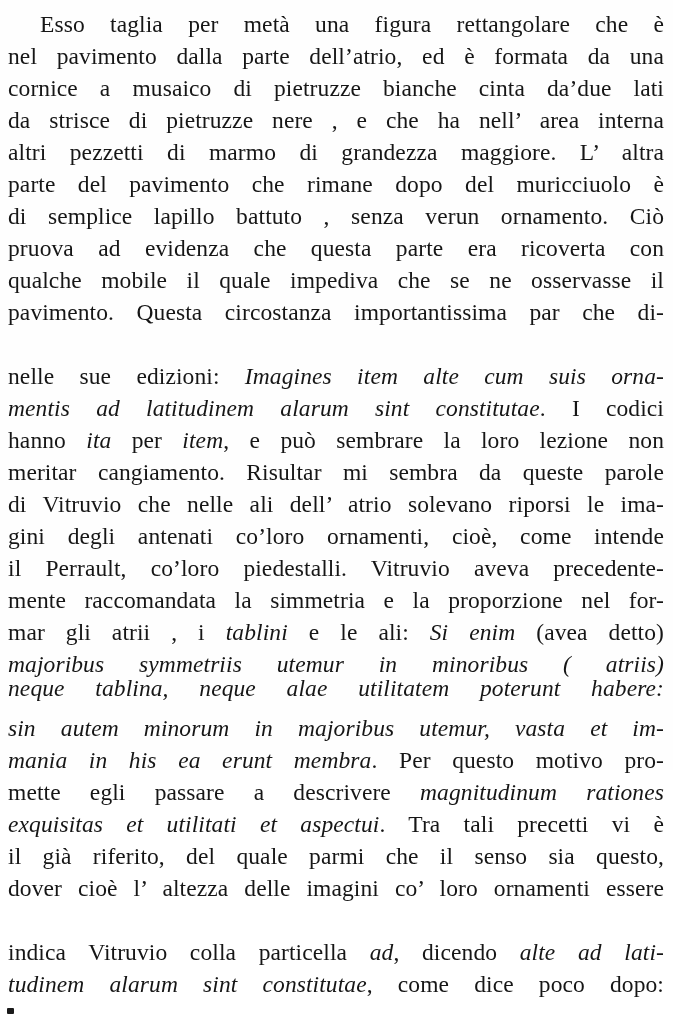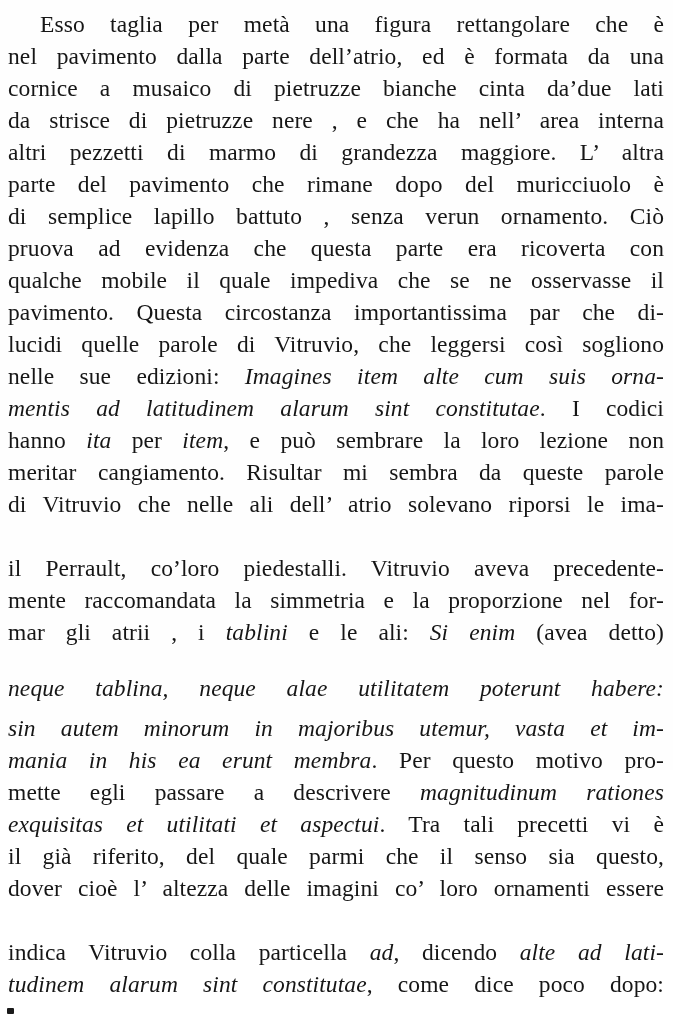--- a/index.html
+++ b/index.html
@@ -65,39 +65,40 @@
   <div class="line" style="top:200px"><span>di semplice lapillo battuto , senza verun ornamento. Ciò</span></div>
 
   <div class="line" style="top:168px"><span>parte del pavimento che rimane dopo del muricciuolo è</span></div>
 
   <div class="line" style="top:232px"><span>pruova ad evidenza che questa parte era ricoverta con</span></div>
 
   <div class="line" style="top:264px"><span>qualche mobile il quale impediva che se ne osservasse il</span></div>
 
   <div class="line" style="top:296px"><span>pavimento. Questa circostanza importantissima par che di-</span></div>
 
-  <div class="line" style="top:328px"><span>lucidi quelle parole di Vitruvio, che leggersi così sogliono</span></div>
 
   <div class="line" style="top:360px"><span>nelle sue edizioni: </span><span class="it">Imagines item alte cum suis orna-</span></div>
 
   <div class="line" style="top:392px"><span class="it">mentis ad latitudinem alarum sint constitutae</span><span>. I codici</span></div>
 
   <div class="line" style="top:424px"><span>hanno </span><span class="it">ita</span><span> per </span><span class="it">item</span><span>, e può sembrare la loro lezione non</span></div>
 
   <div class="line" style="top:456px"><span>meritar cangiamento. Risultar mi sembra da queste parole</span></div>
 
   <div class="line" style="top:488px"><span>di Vitruvio che nelle ali dell’ atrio solevano riporsi le ima-</span></div>
 
+  <div class="line" style="top:520px"><span>gini degli antenati co’loro ornamenti, cioè, come intende</span></div>
 
   <div class="line" style="top:552px"><span>il Perrault, co’loro piedestalli. Vitruvio aveva precedente-</span></div>
 
   <div class="line" style="top:584px"><span>mente raccomandata la simmetria e la proporzione nel for-</span></div>
 
   <div class="line" style="top:616px"><span>mar gli atrii , i </span><span class="it">tablini</span><span> e le ali: </span><span class="it">Si enim</span><span> (avea detto)</span></div>
 
+  <div class="line" style="top:648px"><span class="it">majoribus symmetriis utemur in minoribus ( atriis)</span></div>
 
   <div class="line" style="top:672px"><span class="it">neque tablina, neque alae utilitatem poterunt habere:</span></div>
 
   <div class="line" style="top:712px"><span class="it">sin autem minorum in majoribus utemur, vasta et im-</span></div>
 
   <div class="line" style="top:744px"><span class="it">mania in his ea erunt membra</span><span>. Per questo motivo pro-</span></div>
 
   <div class="line" style="top:776px"><span>mette egli passare a descrivere </span><span class="it">magnitudinum rationes</span></div>
 
   <div class="line" style="top:808px"><span class="it">exquisitas et utilitati et aspectui</span><span>. Tra tali precetti vi è</span></div>

